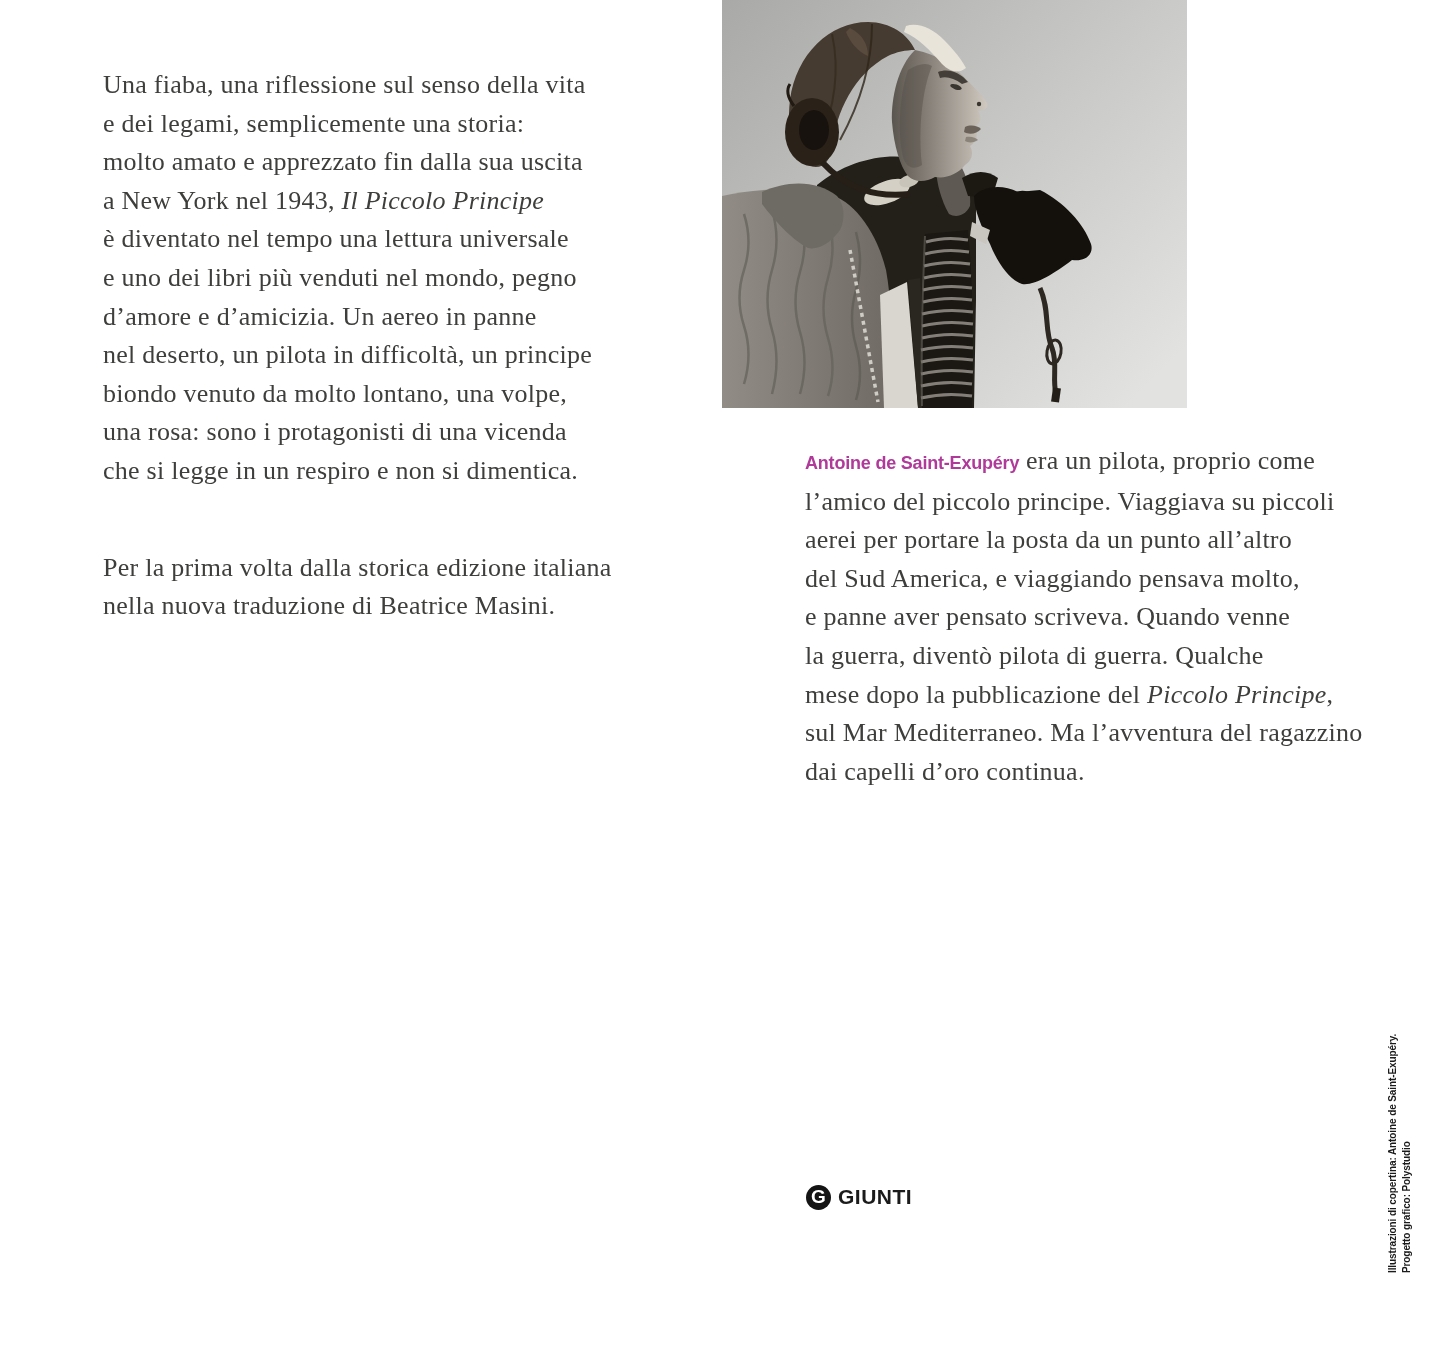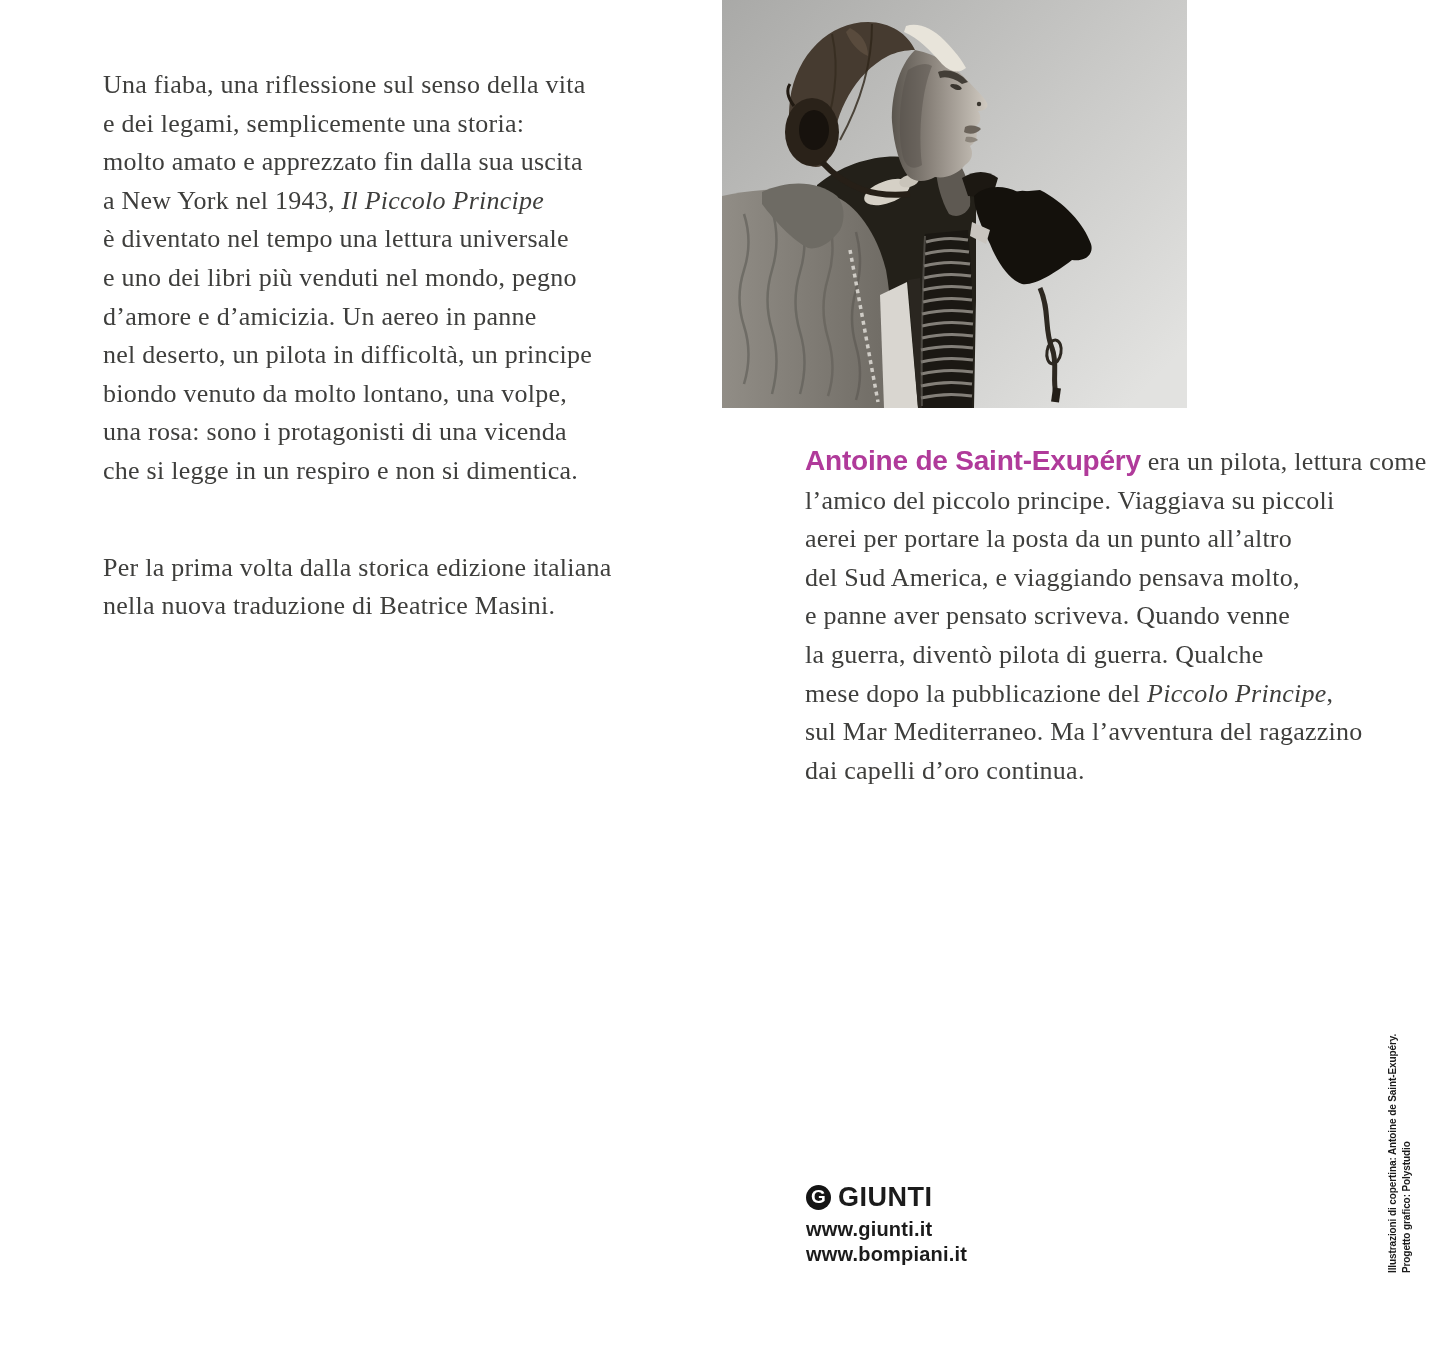--- a/index.html
+++ b/index.html
@@ -19,41 +19,41 @@
   .text-block{position:absolute;}
   .left-col{left:103px;top:66px;}
   .right-col{left:805px;top:442px;}
   .line{
     font-size:26px;line-height:38.6px;color:var(--body-ink);
     white-space:nowrap;letter-spacing:0.25px;
   }
   .it{font-style:italic;font-family:Liberation Serif, serif;}
   .accent-name{
     font-family:"Liberation Sans", sans-serif;font-weight:bold;
-    color:var(--accent);font-size:28px;letter-spacing:-0.2px;
+    color:var(--accent);font-size:18px;letter-spacing:-0.2px;
   }
   .para-gap{margin-top:58px;}
 
   
   .photo{position:absolute;left:722px;top:0;width:465px;height:408px;margin:0;padding:0;}
   .photo svg{display:block;}
 
   
   .footer{
     position:absolute;left:806px;top:1184px;
     font-family:"Liberation Sans", sans-serif;font-weight:bold;color:var(--black-ink);
   }
   .logo-row{display:flex;align-items:center;gap:7px;height:26px;}
   .logo-disc{
     width:25px;height:25px;border-radius:50%;background:#141414;color:#ffffff;
     display:flex;align-items:center;justify-content:center;
     font-size:19px;font-family:"Liberation Sans", sans-serif;font-weight:bold;
     padding-bottom:1px;box-sizing:border-box;
   }
-  .logo-text{font-size:27px;letter-spacing:0.5px;}
+  .logo-text{font-size:21px;letter-spacing:0.5px;}
   .urls{margin-top:7px;}
   .url{font-size:20px;line-height:25px;letter-spacing:0.2px;}
 
   
   .side-credit{
     position:absolute;left:1386px;top:1273px;
     transform:rotate(-90deg);transform-origin:0 0;
     font-family:"Liberation Sans", sans-serif;font-weight:bold;
     font-size:10px;line-height:13.5px;letter-spacing:-0.1px;
     color:var(--black-ink);white-space:nowrap;
@@ -170,42 +170,38 @@
       <path d="M199,350 Q224,344 251,348" stroke="#8f8b84" stroke-width="3" fill="none" opacity="0.9"></path>
       <path d="M199,362 Q224,356 251,360" stroke="#8f8b84" stroke-width="3" fill="none" opacity="0.9"></path>
       <path d="M199,374 Q224,368 251,372" stroke="#8f8b84" stroke-width="3" fill="none" opacity="0.9"></path>
       <path d="M199,386 Q224,380 250,384" stroke="#8f8b84" stroke-width="3" fill="none" opacity="0.9"></path>
       <path d="M199,398 Q224,392 250,396" stroke="#8f8b84" stroke-width="3" fill="none" opacity="0.9"></path>
       <path d="M203,236 C200,300 199,350 200,406" stroke="#6b6760" stroke-width="2" fill="none" opacity="0.6"></path>
     </svg>
   </figure>
 
   <div class="text-block right-col">
-      <div class="line"><span class="accent-name">Antoine de Saint-Exupéry</span><span> era un pilota, lettura come</span></div>
+      <div class="line"><span class="accent-name">Antoine de Saint-Exupéry</span><span> era un pilota, proprio come</span></div>
       <div class="line"><span>l’amico del piccolo principe. Viaggiava su piccoli</span></div>
       <div class="line"><span>aerei per portare la posta da un punto all’altro</span></div>
       <div class="line"><span>del Sud America, e viaggiando pensava molto,</span></div>
       <div class="line"><span>e panne aver pensato scriveva. Quando venne</span></div>
       <div class="line"><span>la guerra, diventò pilota di guerra. Qualche</span></div>
       <div class="line"><span>mese dopo la pubblicazione del </span><span class="it">Piccolo Principe</span><span>,</span></div>
       <div class="line"><span>sul Mar Mediterraneo. Ma l’avventura del ragazzino</span></div>
       <div class="line"><span>dai capelli d’oro continua.</span></div>
     </div>
 
   <div class="footer">
     <div class="logo-row">
       <span class="logo-disc">
           <span>G</span>
         </span>
       <span class="logo-text">GIUNTI</span>
     </div>
-    <div class="urls">
-      <div class="url">www.giunti.it</div>
-      <div class="url">www.bompiani.it</div>
-    </div>
   </div>
 
   <div class="side-credit">
     <div>Illustrazioni di copertina: Antoine de Saint-Exupéry.</div>
     <div>Progetto grafico: Polystudio</div>
   </div>
 
 </div>
 
 </body></html>

